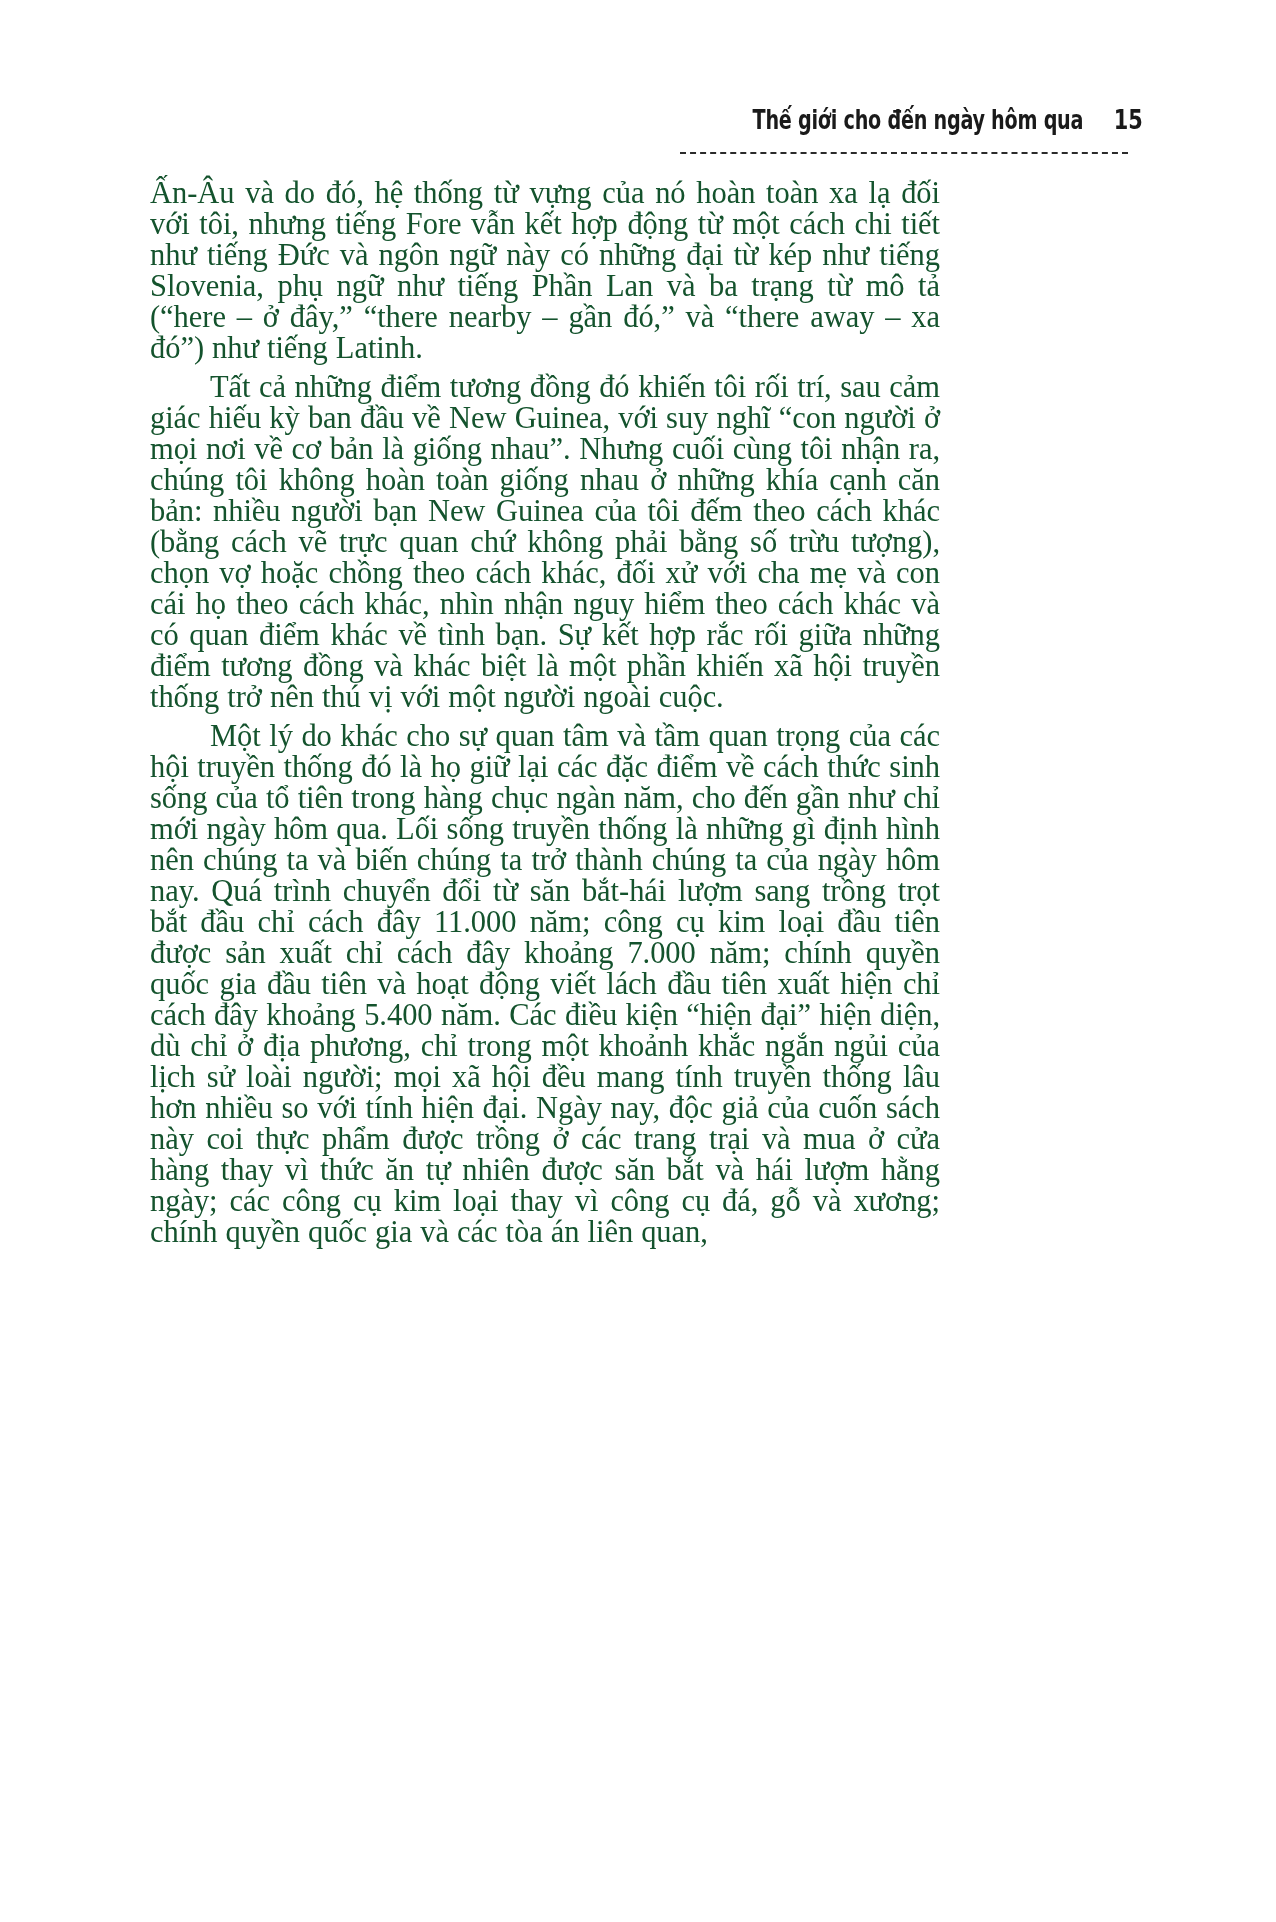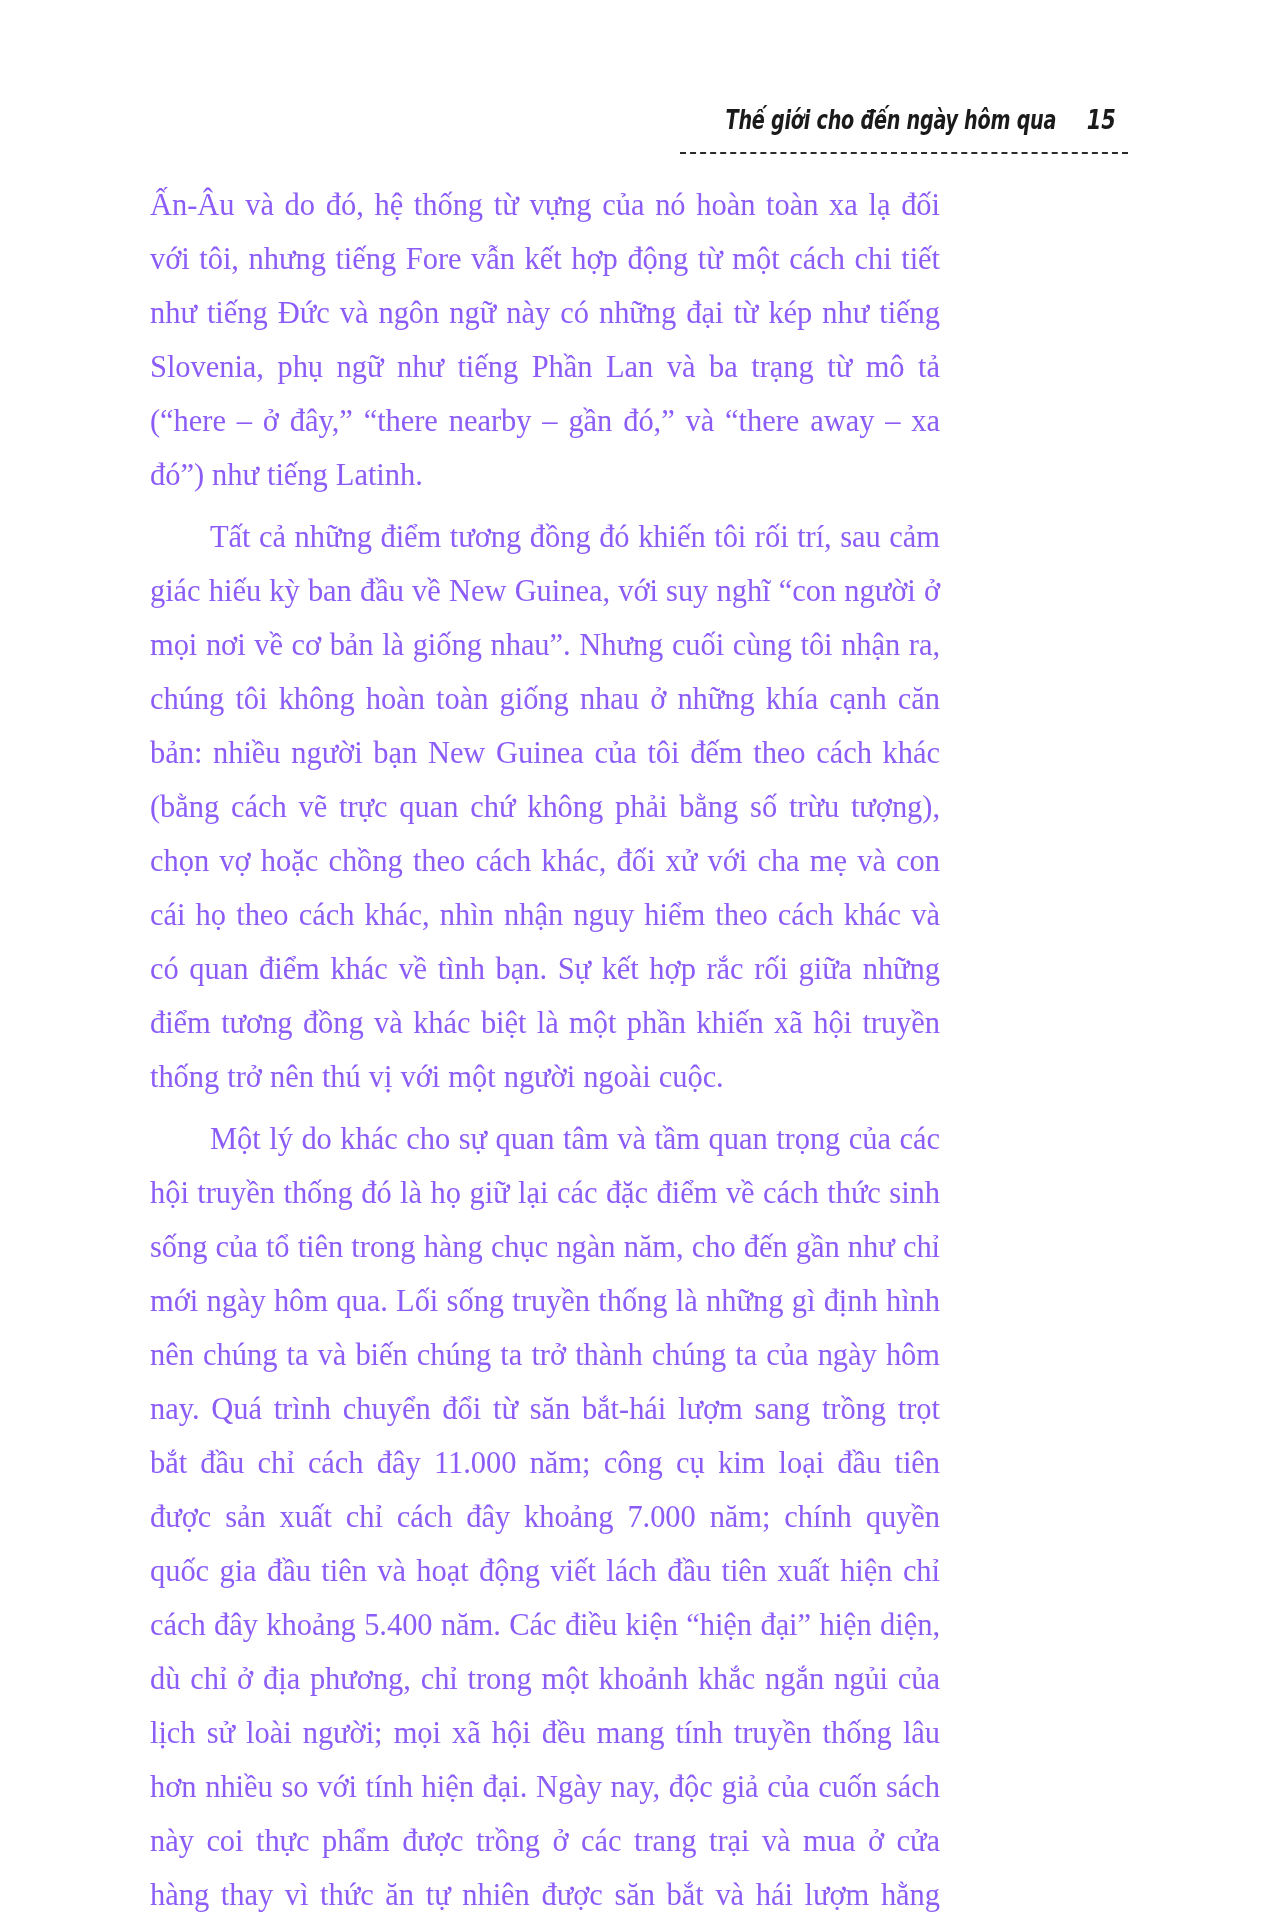--- a/index.html
+++ b/index.html
@@ -21,24 +21,23 @@
   .page {
     position: absolute;
     inset: 0;
     background: #ffffff;
   }
 
   
   .running-head {
     position: absolute;
     left: 160px;
-    right: 160px;
+    right: 133px;
     top: 104px;
     height: 46px;
-    font-style: italic;
   }
   .running-head-inner {
     display: flex;
     align-items: baseline;
     justify-content: flex-end;
     gap: 26px;
     height: 100%;
   }
   .head-title {
     font-family: "DejaVu Sans Condensed", "Liberation Sans Narrow", "Liberation Sans", sans-serif;
@@ -74,26 +73,26 @@
   
   .textblock {
     position: absolute;
     left: 150px;
     top: 178px;
     width: 790px;
   }
   p.para {
     margin: 0;
     font-size: 30.5px;
-    line-height: 54px;
+    line-height: 31px;
     text-align: justify;
     text-justify: inter-word;
     word-spacing: 0.5px;
     letter-spacing: -0.05px;
-    color: #8b5cf6;
+    color: #14532d;
     hyphens: none;
   }
   p.para + p.para {
     margin-top: 8px;
   }
   p.indent {
     text-indent: 60px;
   }
   
   p.para::after {

